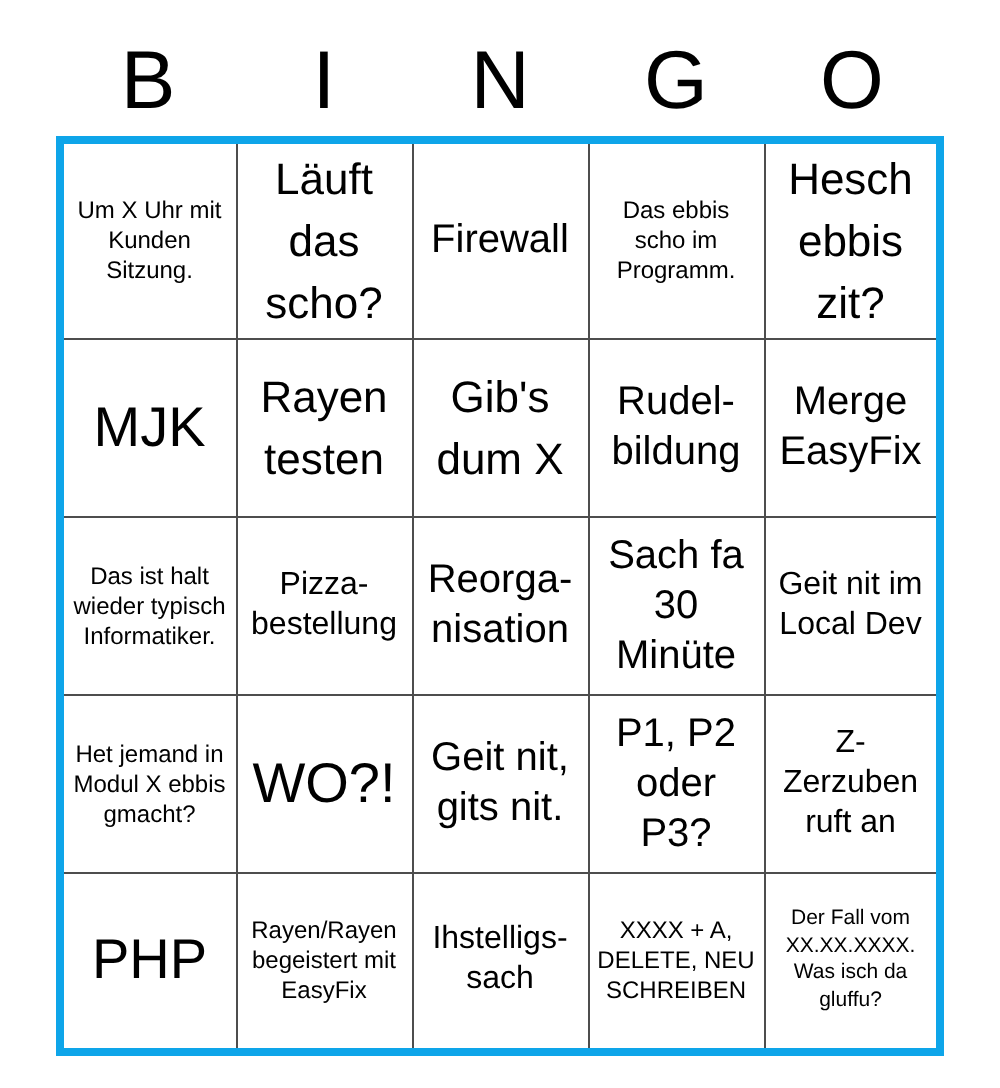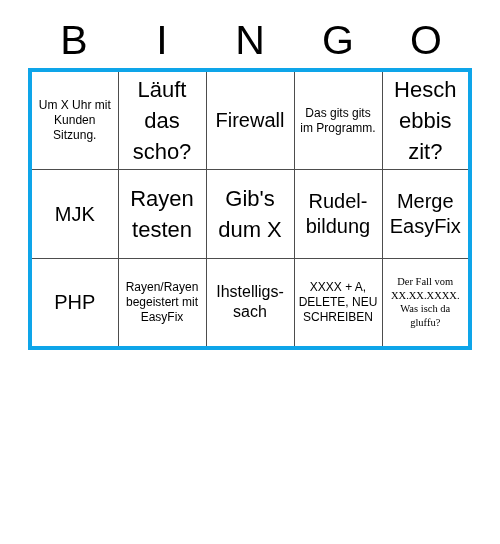--- a/index.html
+++ b/index.html
@@ -57,26 +57,26 @@
   }
   .cell-text {
     display: block;
     width: 100%;
     text-align: center;
     color: #000000;
     font-family: "Liberation Sans", sans-serif;
     word-wrap: break-word;
   }
   
-  .sz-xs { font-size: 10.5px; line-height: 13.5px; font-family: Liberation Serif, serif; }
+  .sz-xs { font-size: 10.5px; line-height: 13.5px; }
   .sz-s  { font-size: 12px;   line-height: 15px; }
   .sz-m  { font-size: 16px;   line-height: 20px; }
   .sz-l  { font-size: 20px;   line-height: 25px; }
   .sz-xl { font-size: 22px;   line-height: 31px; }
-  .sz-xxl{ font-size: 20px;   line-height: 36px; }
+  .sz-xxl{ font-size: 28px;   line-height: 36px; }
 </style>
 </head>
 <body>
 
 <div id="bingo-card">
 
   <div id="header-row">
     <div class="header-letter">B</div>
     <div class="header-letter">I</div>
     <div class="header-letter">N</div>
@@ -91,21 +91,21 @@
         <td>
             <span class="cell-text sz-s">Um X Uhr mit Kunden Sitzung.</span>
           </td>
         <td>
             <span class="cell-text sz-xl">Läuft das scho?</span>
           </td>
         <td>
             <span class="cell-text sz-l">Firewall</span>
           </td>
         <td>
-            <span class="cell-text sz-s">Das gits gits im Programm.</span>
+            <span class="cell-text sz-s">Das ebbis scho im Programm.</span>
           </td>
         <td>
             <span class="cell-text sz-xl">Hesch ebbis zit?</span>
           </td>
       </tr>
 
       <tr>
         <td>
             <span class="cell-text sz-xxl">MJK</span>
           </td>
@@ -116,21 +116,55 @@
             <span class="cell-text sz-xl">Gib's dum X</span>
           </td>
         <td>
             <span class="cell-text sz-l">Rudel-bildung</span>
           </td>
         <td>
             <span class="cell-text sz-l">Merge EasyFix</span>
           </td>
       </tr>
 
+      <tr>
+        <td>
+            <span class="cell-text sz-s">Das ist halt wieder typisch Informatiker.</span>
+          </td>
+        <td>
+            <span class="cell-text sz-m">Pizza-bestellung</span>
+          </td>
+        <td>
+            <span class="cell-text sz-l">Reorga-nisation</span>
+          </td>
+        <td>
+            <span class="cell-text sz-l">Sach fa 30 Minüte</span>
+          </td>
+        <td>
+            <span class="cell-text sz-m">Geit nit im Local Dev</span>
+          </td>
+      </tr>
 
+      <tr>
+        <td>
+            <span class="cell-text sz-s">Het jemand in Modul X ebbis gmacht?</span>
+          </td>
+        <td>
+            <span class="cell-text sz-xxl">WO?!</span>
+          </td>
+        <td>
+            <span class="cell-text sz-l">Geit nit, gits nit.</span>
+          </td>
+        <td>
+            <span class="cell-text sz-l">P1, P2 oder P3?</span>
+          </td>
+        <td>
+            <span class="cell-text sz-m">Z-Zerzuben ruft an</span>
+          </td>
+      </tr>
 
       <tr>
         <td>
             <span class="cell-text sz-xxl">PHP</span>
           </td>
         <td>
             <span class="cell-text sz-s">Rayen/Rayen begeistert mit EasyFix</span>
           </td>
         <td>
             <span class="cell-text sz-m">Ihstelligs-sach</span>

